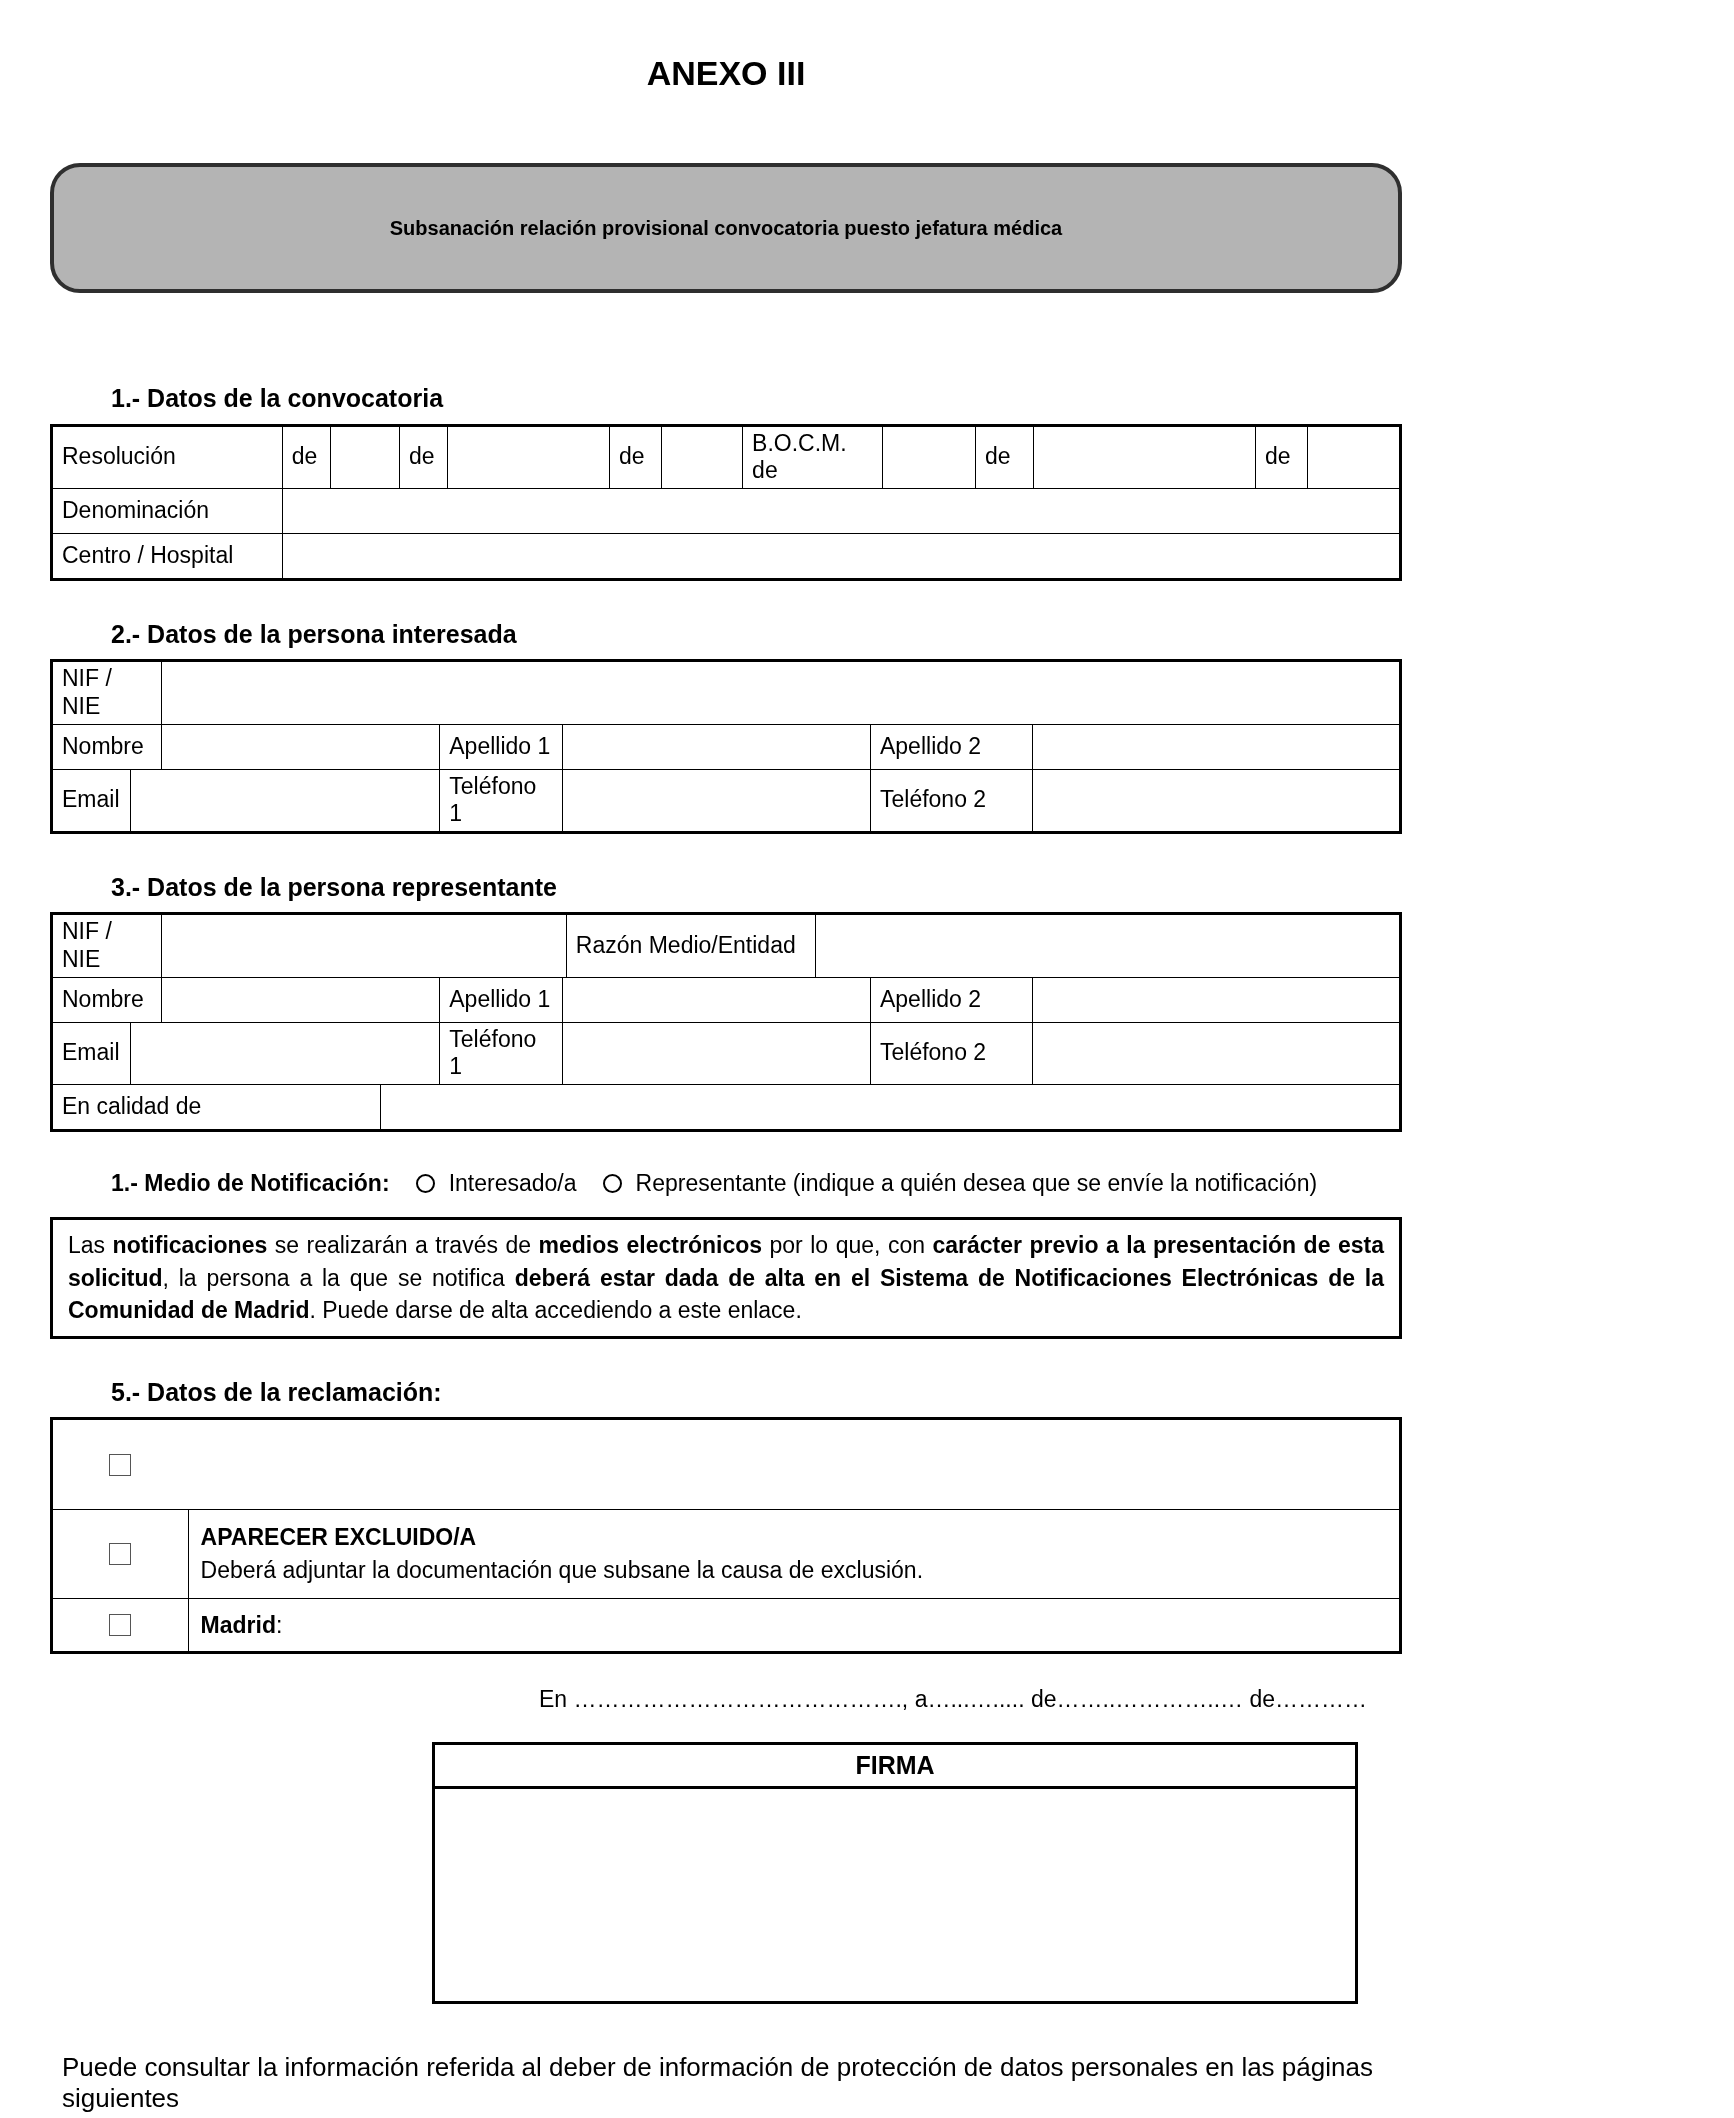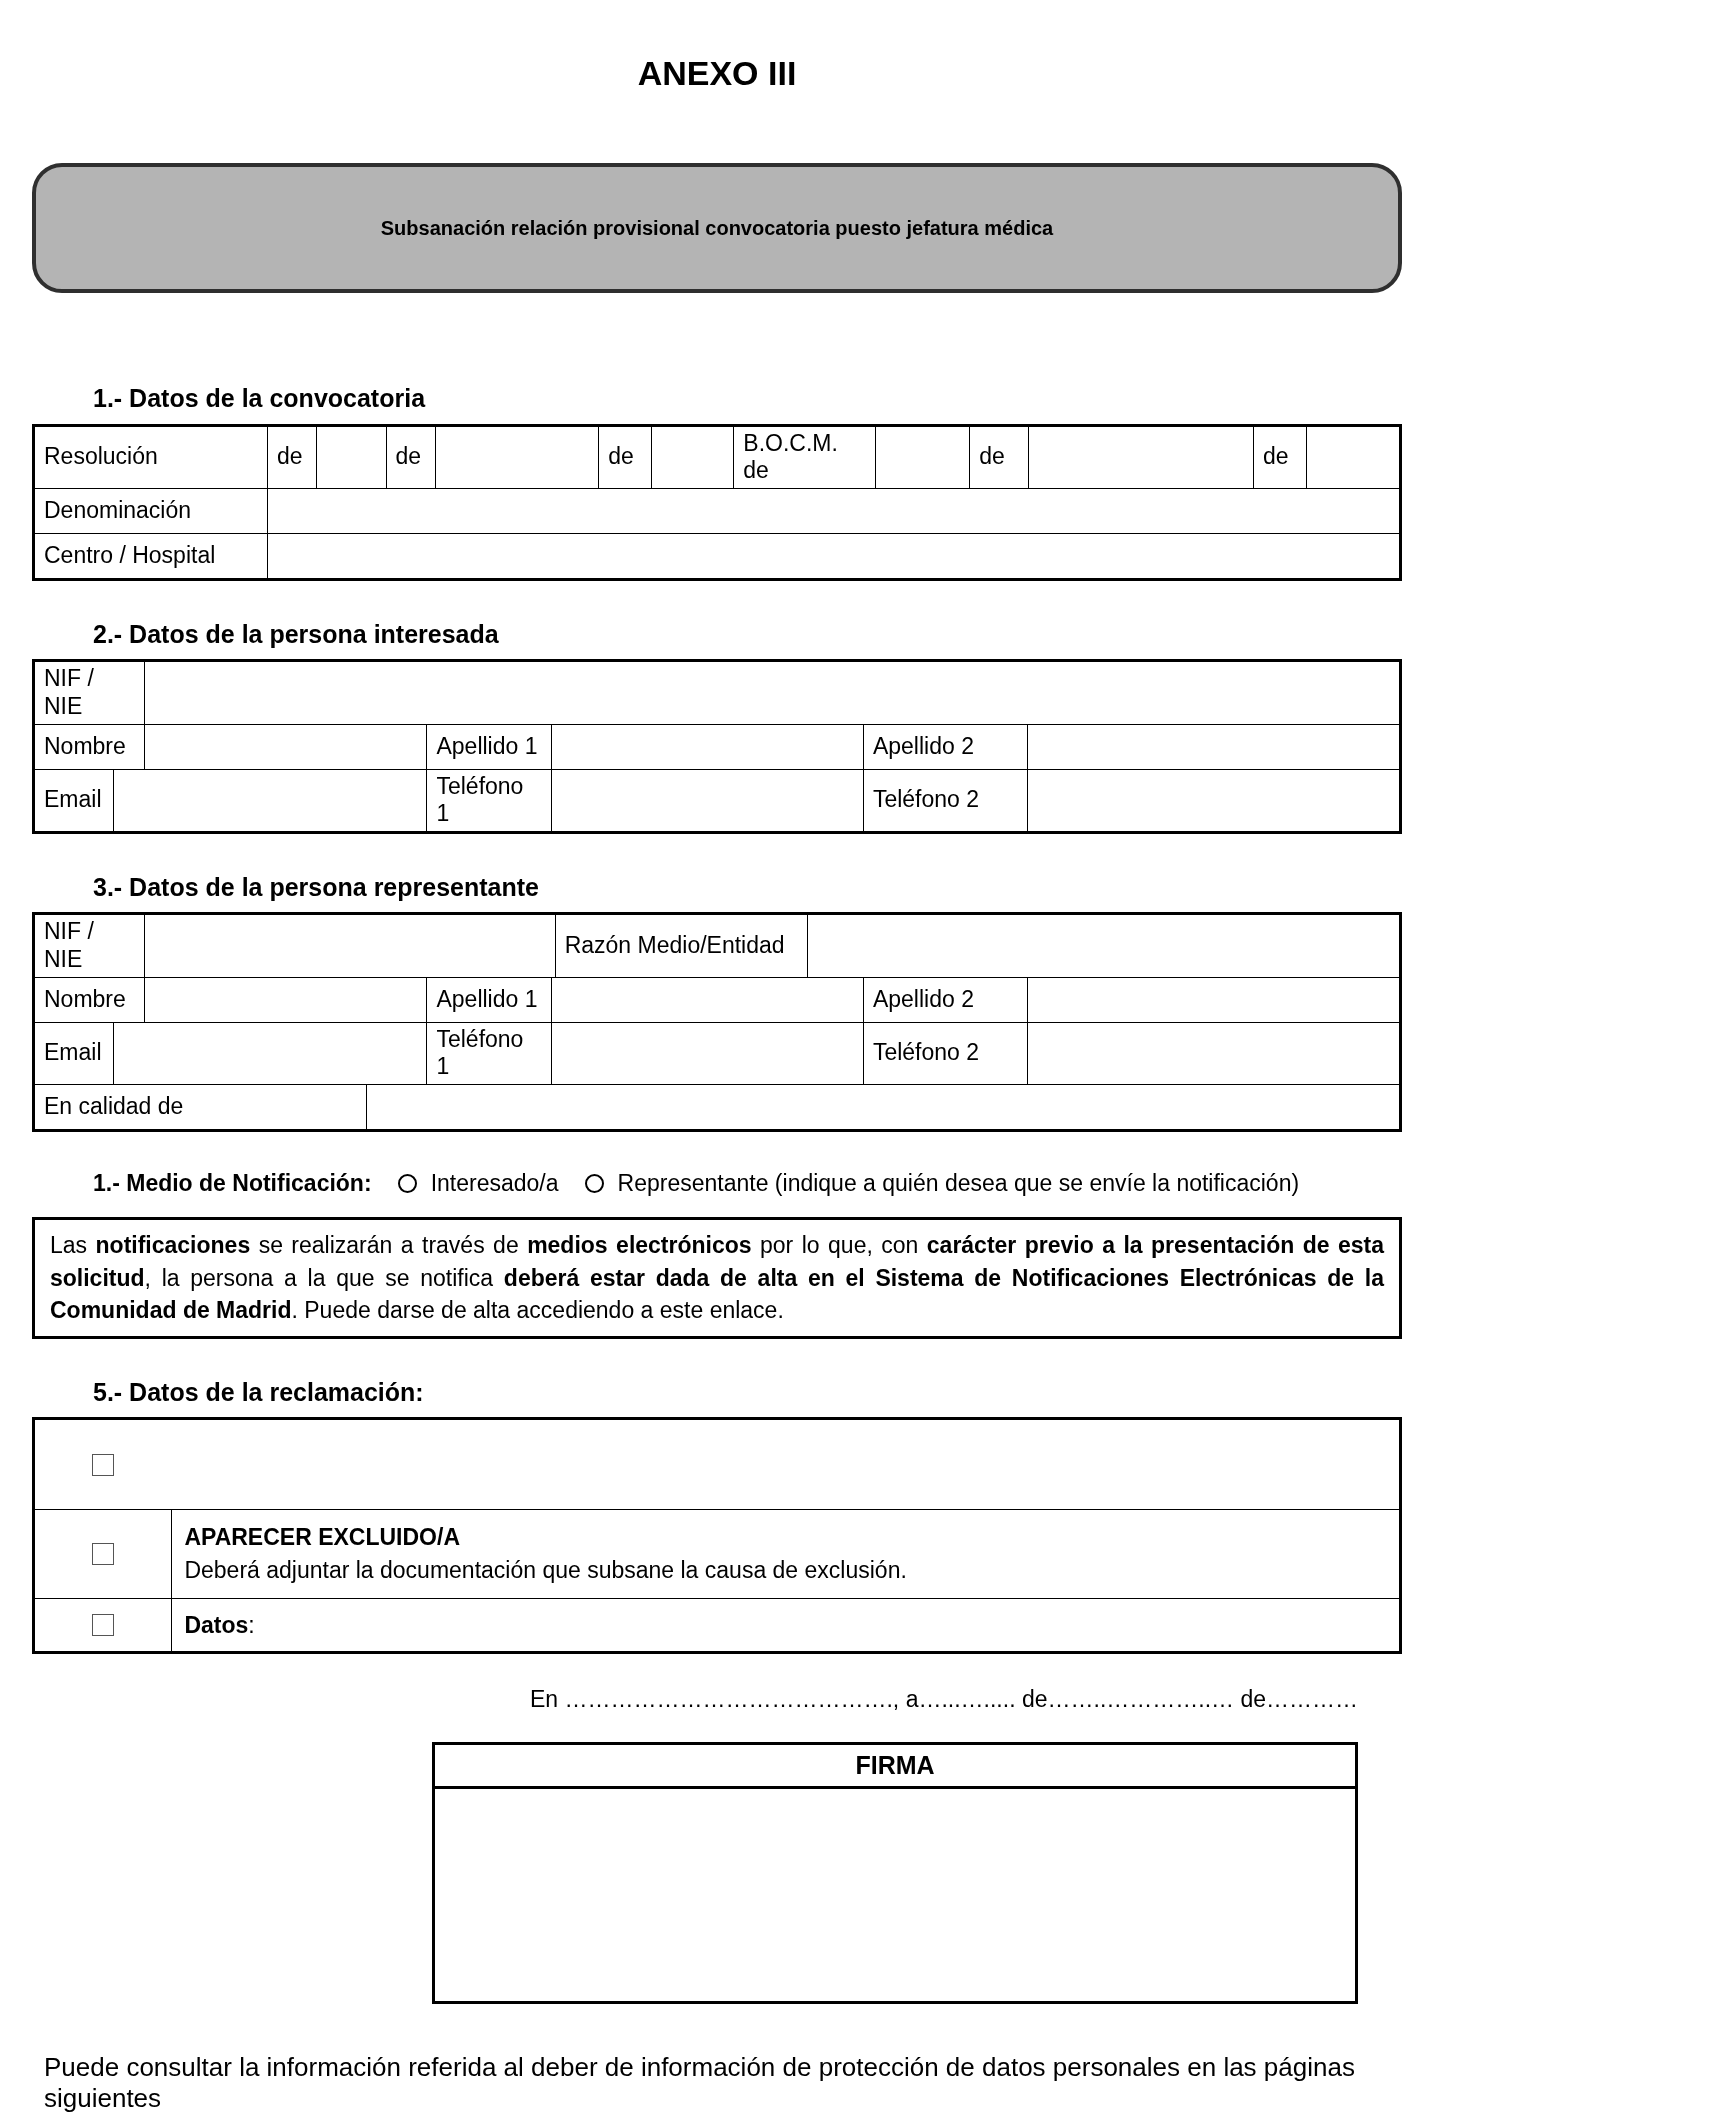--- a/index.html
+++ b/index.html
@@ -1,18 +1,18 @@
 <!DOCTYPE html>
 <html style="font-size:12px"><head>
 <meta charset="utf-8">
 <style>
   * { box-sizing: border-box; }
   html,body { margin:0; padding:0; background:#ffffff; color:#000; }
   body { font-family:"Liberation Sans","DejaVu Sans",sans-serif; }
-  .page { width:1444px; height:2119px; padding:33px 42px 0 32px; overflow:hidden; position:relative; }
+  .page { width:1444px; height:2119px; padding:33px 42px 0 50px; overflow:hidden; position:relative; }
 
   .doc-title { text-align:center; font-size:34px; font-weight:bold; margin-top:21px; }
 
   .banner { margin-top:70px; height:130px; border:4.5px solid #2f2f2f; border-radius:30px;
             background:#b4b4b4; display:flex; align-items:center; justify-content:center;
             font-size:20px; font-weight:bold; text-align:center; padding:0 53px; }
 
   .sec-h { font-size:25px; font-weight:bold; margin:39px 0 10.6px 61px; }
   .sec-h.first { margin-top:91px; }
 
@@ -168,21 +168,21 @@
       <div class="tc fill claimtxt">
         <div class="claim-line"><b>APARECER EXCLUIDO/A</b></div>
         <div class="claim-line">Deberá adjuntar la documentación que subsane la causa de exclusión.</div>
       </div>
     </div>
     <div class="trow row-short">
       <div class="tc cbcell" style="width:10%">
         <span class="cb"></span>
       </div>
       <div class="tc fill claimtxt">
-        <div class="claim-line"><b>Datos</b>:</div>
+        <div class="claim-line"><b>Madrid</b>:</div>
       </div>
     </div>
   </div>
 
   <div class="dateline">En ……………………………………., a…...…..... de……..…………..… de…………</div>
 
   <div class="firma">
     <div class="firma-h">FIRMA</div>
     <div class="firma-body"></div>
   </div>

